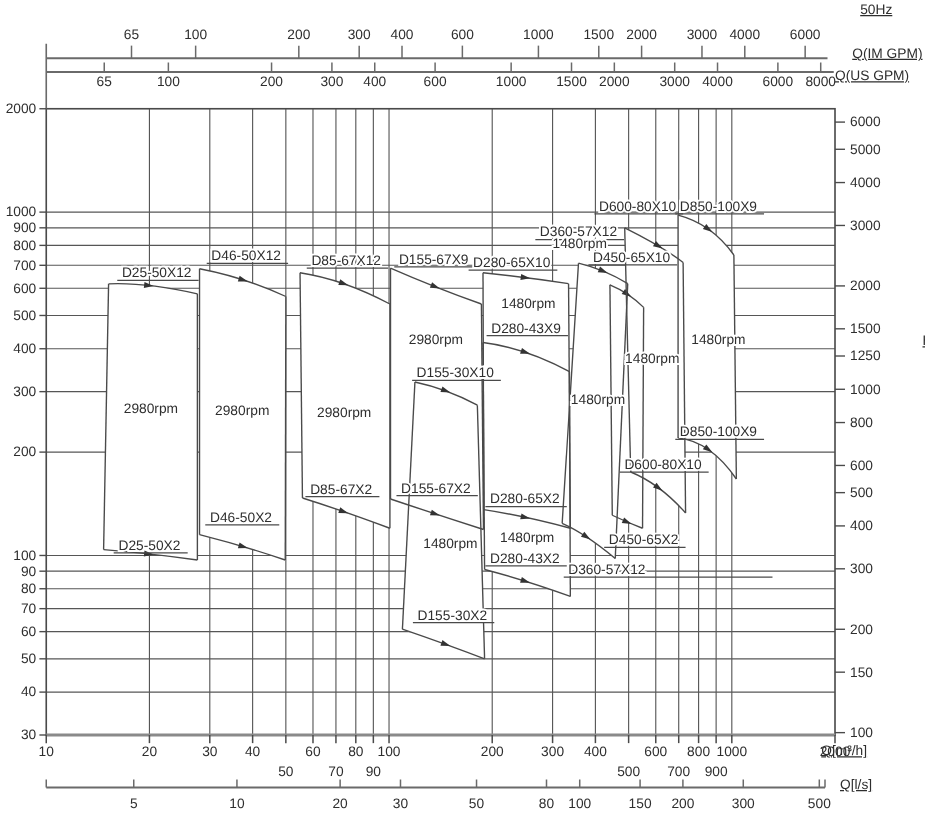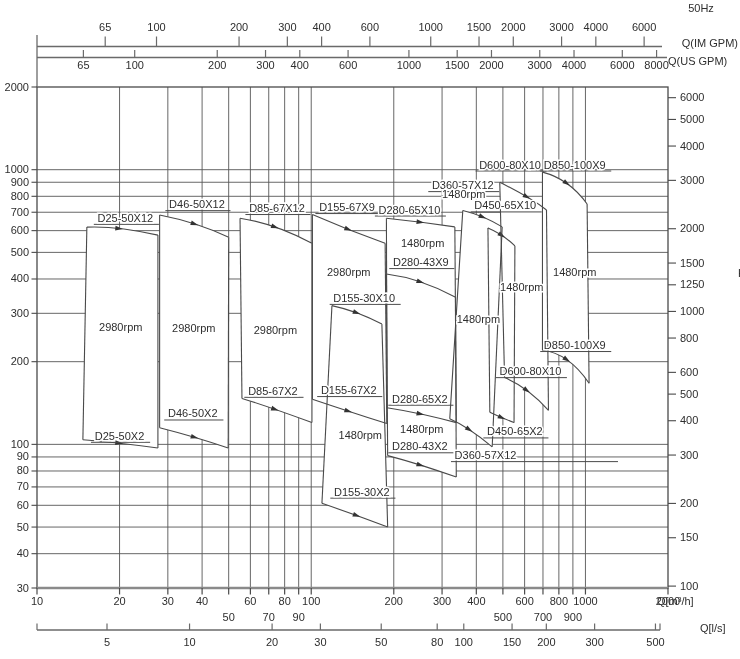--- a/index.html
+++ b/index.html
@@ -1,25 +1,25 @@
 <!DOCTYPE html>
 <html><head>
 <meta charset="utf-8">
 <style>
   html,body{margin:0;padding:0;background:#fff;}
   #stage{position:relative;width:740px;height:659px;background:#fff;
          font-family:"Liberation Sans",sans-serif;color:#2e2e2e;overflow:hidden;}
   #chart-svg{position:absolute;left:0;top:0;}
-  .axis-title{position:absolute;font-size:11px;color:#2e2e2e;white-space:nowrap;}
+  .axis-title{position:absolute;font-size:11px;color:#2e2e2e;white-space:nowrap;text-decoration:underline;}
   #hz-label{left:664px;top:2px;width:74px;text-align:center;}
   #im-title{left:660px;top:17px;width:78px;text-align:right;margin-top:20px;}
   #us-title{left:668px;top:55px;width:78px;}
   #hft-title{left:738px;top:267px;}
   #qm3h-title{left:657px;top:595px;}
-  #qls-title{left:700px;top:622px;}
+  #qls-title{left:672px;top:622px;}
 </style>
 </head>
 <body>
 
 <div id="stage">
   <svg id="chart-svg" width="740" height="659">
       <g>
         <line x1="119.54995702876985" y1="87" x2="119.54995702876985" y2="588" stroke="#565656" stroke-width="0.9"></line>
         <line x1="167.83858632674307" y1="87" x2="167.83858632674307" y2="588" stroke="#565656" stroke-width="0.9"></line>
         <line x1="202.0999140575397" y1="87" x2="202.0999140575397" y2="588" stroke="#565656" stroke-width="0.9"></line>

